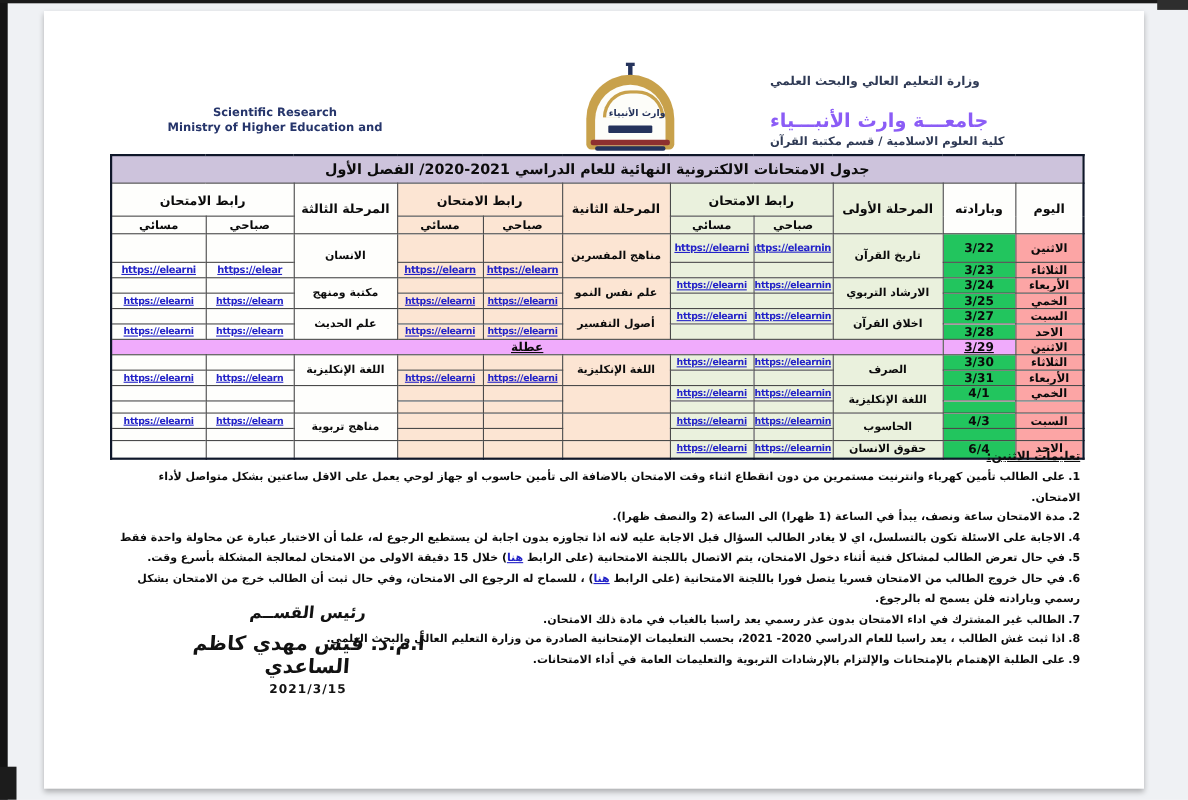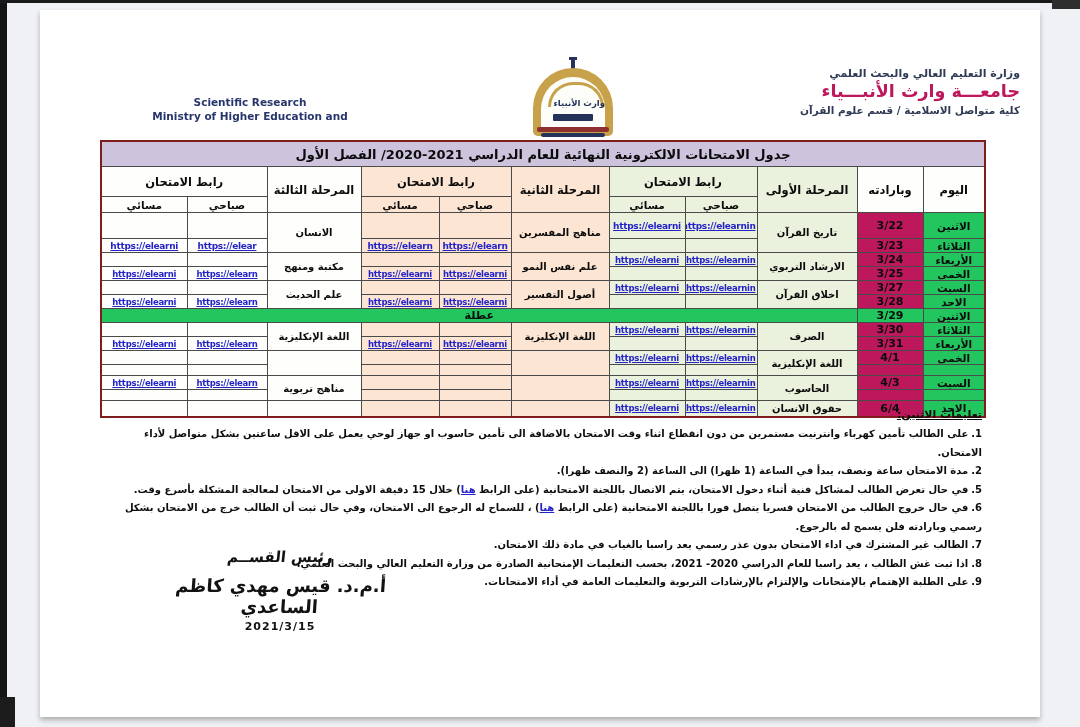--- a/index.html
+++ b/index.html
@@ -7,51 +7,51 @@
   .edge-left{position:absolute;left:0;top:0;width:7px;height:727px;background:#141414;}
   .edge-top{position:absolute;left:0;top:0;width:1080px;height:3px;background:#1a1a1a;}
   .corner-tr{position:absolute;right:0;top:0;width:28px;height:9px;background:#2e2e2e;}
   .corner-bl{position:absolute;left:0;top:697px;width:15px;height:30px;background:#1c1c1c;}
   .paper{position:absolute;left:40px;top:10px;width:1000px;height:707px;background:#FFFFFF;
          box-shadow:0 3px 5px rgba(0,0,0,.28);}
   
   .en-block{position:absolute;left:85px;top:85px;width:250px;text-align:center;color:#26356B;}
   .en-block .l1{font-size:10.5px;font-weight:bold;line-height:14px;}
   .en-block .l3{font-size:13px;font-weight:bold;margin-top:17px;text-decoration:underline;}
-  .ar-block{position:absolute;right:20px;top:57px;width:320px;text-align:right;color:#2F3A55;direction:rtl;}
+  .ar-block{position:absolute;right:20px;top:57px;width:320px;text-align:left;color:#2F3A55;direction:rtl;}
   .ar-block .a1{font-size:11px;font-weight:bold;}
-  .ar-block .a2{font-size:17.5px;font-weight:bold;margin-top:1px;color:#be185d;}
+  .ar-block .a2{font-size:17.5px;font-weight:bold;margin-top:20px;color:#8b5cf6;}
   .ar-block .a3{font-size:10.5px;font-weight:bold;margin-top:3px;}
   
   .logo{position:absolute;left:488px;top:48px;width:90px;height:82px;}
   .logo .spike{position:absolute;left:43px;top:0;width:4px;height:12px;background:#25335C;}
   .logo .spike:before{content:"";position:absolute;left:-2px;top:-1px;width:8px;height:3px;background:#25335C;}
   .logo .arch{position:absolute;left:5px;top:10px;width:80px;height:68px;background:#C8A14B;
               border-radius:42px 42px 5px 5px;}
   .logo .inner{position:absolute;left:13px;top:19px;width:64px;height:55px;background:#FDFDF9;
                border-radius:33px 33px 3px 3px;}
   .logo .band{position:absolute;left:20px;top:24px;width:50px;height:22px;border:3px solid #C8A14B;
               border-bottom:none;border-radius:26px 26px 0 0;}
   .logo .callig{position:absolute;left:13px;top:40px;width:64px;text-align:right;color:#25335C;
                 font-size:8.5px;font-weight:bold;direction:rtl;}
   .logo .book{position:absolute;left:25px;top:56px;width:40px;height:7px;background:#25335C;border-radius:1px;}
   .logo .base{position:absolute;left:9px;top:69px;width:72px;height:5px;background:#8E3030;border-radius:2px;}
   .logo .base2{position:absolute;left:13px;top:75px;width:64px;height:4px;background:#25335C;border-radius:2px;}
   
   .twrap{position:absolute;left:60px;top:130px;}
-  table.t{border-collapse:collapse;border:2px solid #7f1d1d;table-layout:fixed;direction:rtl;width:884px;}
+  table.t{border-collapse:collapse;border:2px solid #0f172a;table-layout:fixed;direction:rtl;width:884px;}
   table.t td{border:1px solid #4A4A4A;text-align:center;vertical-align:middle;padding:0 1px;
              overflow:hidden;white-space:nowrap;font-weight:bold;color:#0B0B0B;}
   td.tt{background:#CDC3DC;color:#22305C;font-size:13px;height:24px;}
   .hdr{font-size:11.5px;}
   .sub{font-size:10.5px;}
-  .dayc{font-size:10.5px;background:#22c55e;}
-  .datec{font-size:11px;background:#be185d;}
+  .dayc{font-size:10.5px;background:#fca5a5;}
+  .datec{font-size:11px;background:#22c55e;}
   .g{background:#EAF1DD;} .o{background:#FCE5D3;} .w{background:#FEFEFC;}
-  .hv{background:#22c55e;}
+  .hv{background:#f0abfc;text-decoration:underline;}
   .crs{font-size:10px;color:#10182A;}
   .lnk{font-size:8.5px;letter-spacing:-0.3px;}
   a.ex{color:#2323C8;text-decoration:underline;font-weight:bold;cursor:pointer;}
   .b a.ex{font-weight:800;font-size:9px;}
   .holtxt{font-size:11px;}
   tr.hr2{height:30px;} tr.hr3{height:16px;}
   tr.r1{height:26px;} tr.rs{height:12px;} tr.rblank{height:11px;} tr.r12{height:13px;} tr.r14{height:16px;}
   
   .instr{position:absolute;right:58px;left:62px;top:398px;direction:rtl;text-align:right;color:#0D0D0D;}
   .instr .head{font-size:11px;font-weight:bold;text-decoration:underline;margin-bottom:4px;}
@@ -87,21 +87,21 @@
     <div class="band"></div>
     <div class="callig">وارث الأنبياء</div>
     <div class="book"></div>
     <div class="base"></div>
     <div class="base2"></div>
   </div>
 
   <div class="ar-block">
     <div class="a1">وزارة التعليم العالي والبحث العلمي</div>
     <div class="a2">جامعـــة وارث الأنبـــياء</div>
-    <div class="a3">كلية متواصل الاسلامية / قسم علوم القرآن</div>
+    <div class="a3">كلية العلوم الاسلامية / قسم مكتبة القرآن</div>
   </div>
 
   <div class="twrap">
   <table class="t">
     <colgroup>
       <col style="width:62px">
           <col style="width:66px">
           <col style="width:100px">
           <col style="width:72px">
       <col style="width:76px">
@@ -299,20 +299,21 @@
       <td class="w"></td>
     </tr>
   </tbody>
       </table>
   </div>
 
   <div class="instr">
     <div class="head">تعليمات الاثنين:</div>
     <div class="item"><span class="num">1.</span><span>على الطالب تأمين كهرباء وانترنيت مستمرين من دون انقطاع اثناء وقت الامتحان بالاضافة الى تأمين حاسوب او جهاز لوحي يعمل على الاقل ساعتين بشكل متواصل لأداء الامتحان.</span></div>
     <div class="item"><span class="num">2.</span><span>مدة الامتحان ساعة ونصف، يبدأ في الساعة (1 ظهرا) الى الساعة (2 والنصف ظهرا).</span></div>
+    <div class="item"><span class="num">4.</span><span>الاجابة على الاسئلة تكون بالتسلسل، اي لا يغادر الطالب السؤال قبل الاجابة عليه لانه اذا تجاوزه بدون اجابة لن يستطيع الرجوع له، علما أن الاختبار عبارة عن محاولة واحدة فقط</span></div>
     <div class="item"><span class="num">5.</span><span>في حال تعرض الطالب لمشاكل فنية أثناء دخول الامتحان، يتم الاتصال باللجنة الامتحانية (على الرابط </span><a class="hna">هنا</a><span>) خلال 15 دقيقة الاولى من الامتحان لمعالجة المشكلة بأسرع وقت.</span></div>
     <div class="item"><span class="num">6.</span><span>في حال خروج الطالب من الامتحان قسريا يتصل فورا باللجنة الامتحانية (على الرابط </span><a class="hna">هنا</a><span>) ، للسماح له الرجوع الى الامتحان، وفي حال ثبت أن الطالب خرج من الامتحان بشكل رسمي وبارادته فلن يسمح له بالرجوع.</span></div>
     <div class="item"><span class="num">7.</span><span>الطالب غير المشترك في اداء الامتحان بدون عذر رسمي يعد راسبا بالغياب في مادة ذلك الامتحان.</span></div>
     <div class="item"><span class="num">8.</span><span>اذا ثبت غش الطالب ، يعد راسبا للعام الدراسي 2020- 2021، بحسب التعليمات الإمتحانية الصادرة من وزارة التعليم العالي والبحث العلمي.</span></div>
     <div class="item"><span class="num">9.</span><span>على الطلبة الإهتمام بالإمتحانات والإلتزام بالإرشادات التربوية والتعليمات العامة في أداء الامتحانات.</span></div>
   </div>
 
   <div class="sig">
     <div class="st">رئيس القســم</div>
     <div class="sn">أ.م.د. قيس مهدي كاظم الساعدي</div>

